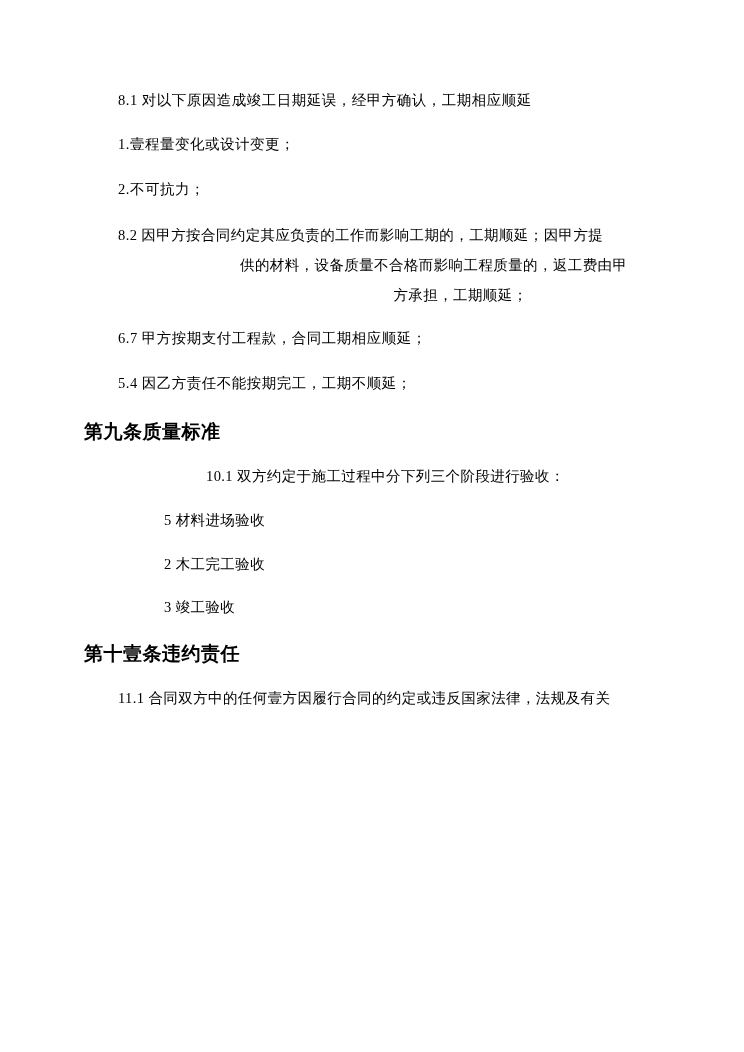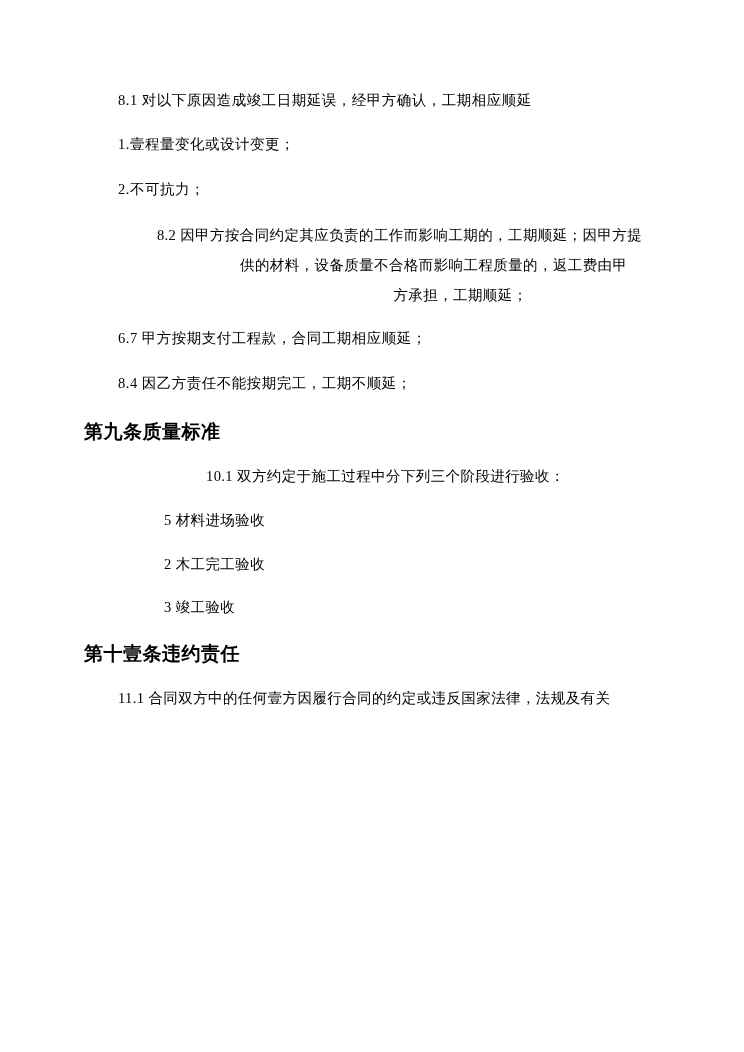--- a/index.html
+++ b/index.html
@@ -45,21 +45,21 @@
   .block {
     font-size: 14.5px;
     line-height: 2.05;
     letter-spacing: 0.4px;
     margin: 0 0 14px 0;
   }
   .block-82 {
     padding-left: 34px;
     margin-bottom: 16px;
   }
-  .block-82 .l1 { display: block; text-align: center; }
+  .block-82 .l1 { display: block; }
   .block-82 .l2 { display: block; padding-left: 122px; }
   .block-82 .l3 { display: block; padding-left: 122px; text-align: center; }
   .block-91 {
     padding-left: 34px;
     margin-bottom: 18px;
   }
   .block-91 .ln { display: block; }
   .block-91 .ln-ind { display: block; padding-left: 34px; }
   .block-10 {
     padding-left: 122px;
@@ -86,21 +86,21 @@
 
 
   <div class="block block-82">
     <span class="l1">8.2 因甲方按合同约定其应负责的工作而影响工期的，工期顺延；因甲方提</span>
     <span class="l2">供的材料，设备质量不合格而影响工程质量的，返工费由甲</span>
     <span class="l3">方承担，工期顺延；</span>
   </div>
 
   <p class="para indent-2">6.7 甲方按期支付工程款，合同工期相应顺延；</p>
 
-  <p class="para indent-2">8.4 因乙方责任不能按期完工，工期不顺延；</p>
+  <p class="para indent-2">5.4 因乙方责任不能按期完工，工期不顺延；</p>
 
   <h2 class="heading">第九条质量标准</h2>
 
 
 
   <div class="block block-10">
     <span class="ln">10.1 双方约定于施工过程中分下列三个阶段进行验收：</span>
   </div>
 
   <div class="block">

